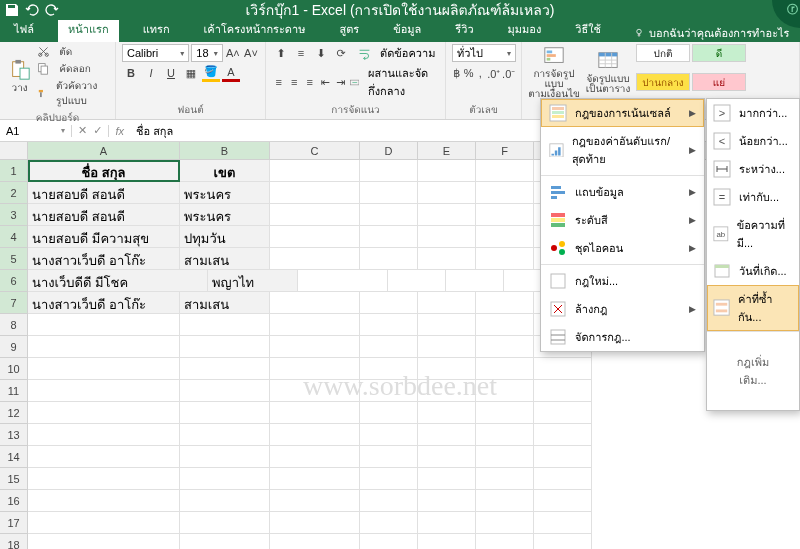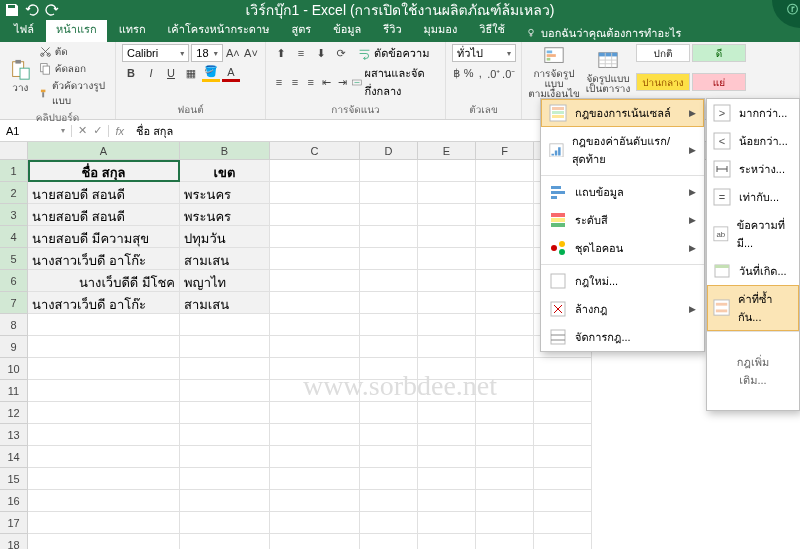--- a/index.html
+++ b/index.html
@@ -4,35 +4,35 @@
 <style>
 * { margin: 0; padding: 0; box-sizing: border-box; font-family: 'Segoe UI', Tahoma, sans-serif; }
 body { width: 800px; height: 549px; background: #fff; overflow: hidden; position: relative; font-size: 11px; }
 
 .titlebar { height: 20px; background: #217346; color: #fff; display: flex; align-items: center; justify-content: center; position: relative; }
 .titlebar-left { position: absolute; left: 4px; display: flex; gap: 4px; }
 .titlebar-icon { width: 16px; height: 16px; display: flex; align-items: center; justify-content: center; color: #fff; cursor: pointer; }
 .title-text { font-size: 14px; }
 .corner-badge { position: absolute; right: 0; top: 0; width: 28px; height: 28px; background: #0e5a36; border-radius: 0 0 0 28px; display: flex; align-items: flex-start; justify-content: flex-end; padding: 2px; color:#7bd1a4; font-size:11px; font-weight:bold;}
 
-.tabs { height: 22px; background: #217346; display: flex; align-items: flex-end; padding-left: 4px; gap: 2px; }
+.tabs { height: 22px; background: #217346; display: flex; align-items: flex-end; padding-left: 4px; gap: 14px; }
 .tab { padding: 4px 10px; color: #fff; font-size: 11px; cursor: pointer; }
 .tab.active { background: #fff; color: #217346; }
 .tell-me { display: flex; align-items: center; color: #fff; font-size: 11px; padding: 0 8px; gap: 4px; }
 .bulb { width: 12px; height: 12px; }
 
 .ribbon { height: 78px; background: #f3f3f3; border-bottom: 1px solid #d4d4d4; display: flex; }
 .ribbon-group { border-right: 1px solid #e0e0e0; padding: 2px 6px; display: flex; flex-direction: column; justify-content: space-between; }
 .ribbon-label { text-align: center; font-size: 10px; color: #666; padding-top: 2px; }
 .ribbon-body { display: flex; gap: 4px; flex: 1; }
 .big-btn { width: 36px; display: flex; flex-direction: column; align-items: center; justify-content: center; gap: 2px; cursor: pointer; }
 .big-btn svg { width: 22px; height: 22px; }
 .btn-caption { font-size: 10px; color: #444; text-align: center; line-height: 1; }
 .small-stack { display: flex; flex-direction: column; gap: 2px; font-size: 10px; color: #444; justify-content: center; }
-.small-row { display: flex; align-items: center; gap: 3px; cursor: pointer; }
+.small-row { display: flex; align-items: center; gap: 9px; cursor: pointer; }
 .small-row svg { width: 13px; height: 13px; }
 .font-box { display: flex; flex-direction: column; gap: 2px; }
 .font-row { display: flex; gap: 2px; align-items: center; }
 .combo { border: 1px solid #c0c0c0; background: #fff; height: 18px; display: flex; align-items: center; padding: 0 4px; font-size: 11px; cursor: pointer; }
 .combo .arrow { margin-left: auto; font-size: 8px; color: #666; }
 .icon-btn { width: 18px; height: 18px; display: flex; align-items: center; justify-content: center; cursor: pointer; font-size: 11px; color: #444; }
 
 .sample-pill { height: 18px; width: 54px; display:flex; align-items:center; justify-content:center; border:1px solid #d0d0d0; font-size:10px; cursor:pointer; }
 .sample-normal { background:#fff; color:#222; }
 .sample-good { background:#c6efce; color:#006100; }
@@ -345,21 +345,21 @@
         <div class="cell col-A sel" style="width: 152px;">นางสาวเว็บดี อาโก๊ะ</div>
         <div class="cell col-B sel" style="width: 90px;">สามเสน</div>
         <div class="cell col-C" style="width: 90px;"></div>
         <div class="cell col-D" style="width: 58px;"></div>
         <div class="cell col-E" style="width: 58px;"></div>
         <div class="cell col-F" style="width: 58px;"></div>
         <div class="cell col-G" style="width: 58px;"></div>
       </div>
       <div class="row">
         <div class="row-h sel">6</div>
-        <div class="cell col-A sel" style="width: 152px; text-align: right;">นางเว็บดีดี มีโชค</div>
+        <div class="cell col-A sel" style="width: 180px;">นางเว็บดีดี มีโชค</div>
         <div class="cell col-B sel" style="width: 90px;">พญาไท</div>
         <div class="cell col-C" style="width: 90px;"></div>
         <div class="cell col-D" style="width: 58px;"></div>
         <div class="cell col-E" style="width: 58px;"></div>
         <div class="cell col-F" style="width: 58px;"></div>
         <div class="cell col-G" style="width: 58px;"></div>
       </div>
       <div class="row">
         <div class="row-h sel">7</div>
         <div class="cell col-A sel" style="width: 152px;">นางสาวเว็บดี อาโก๊ะ</div>

